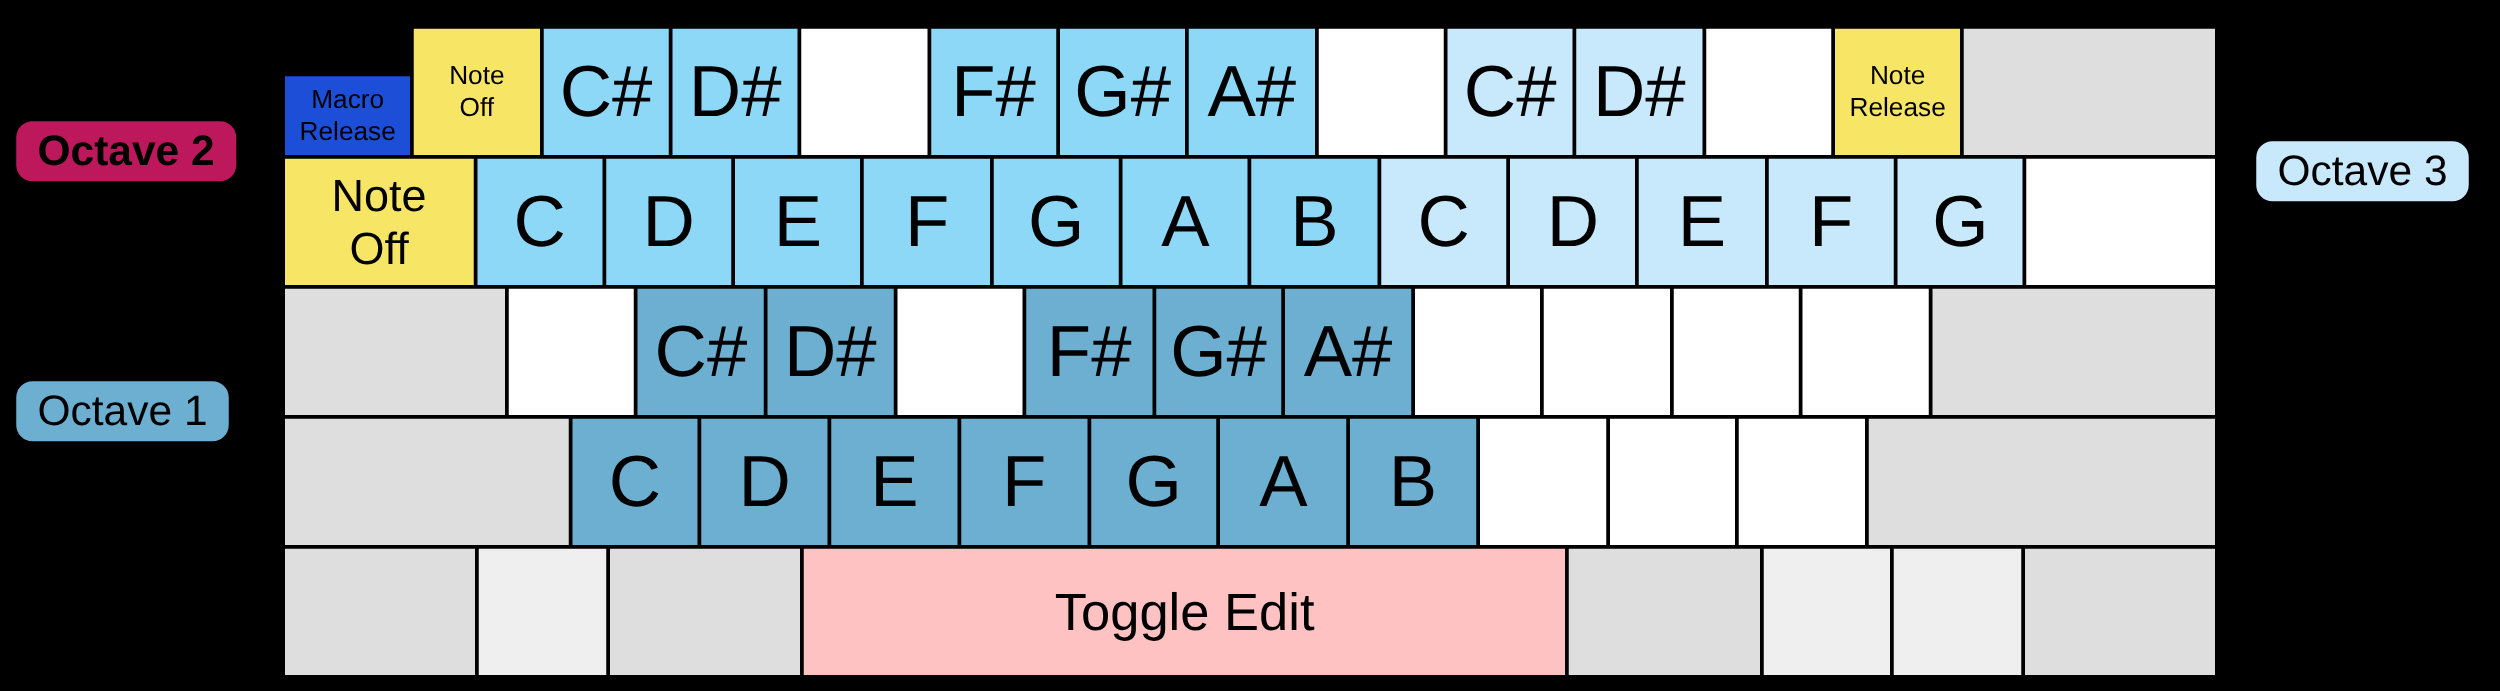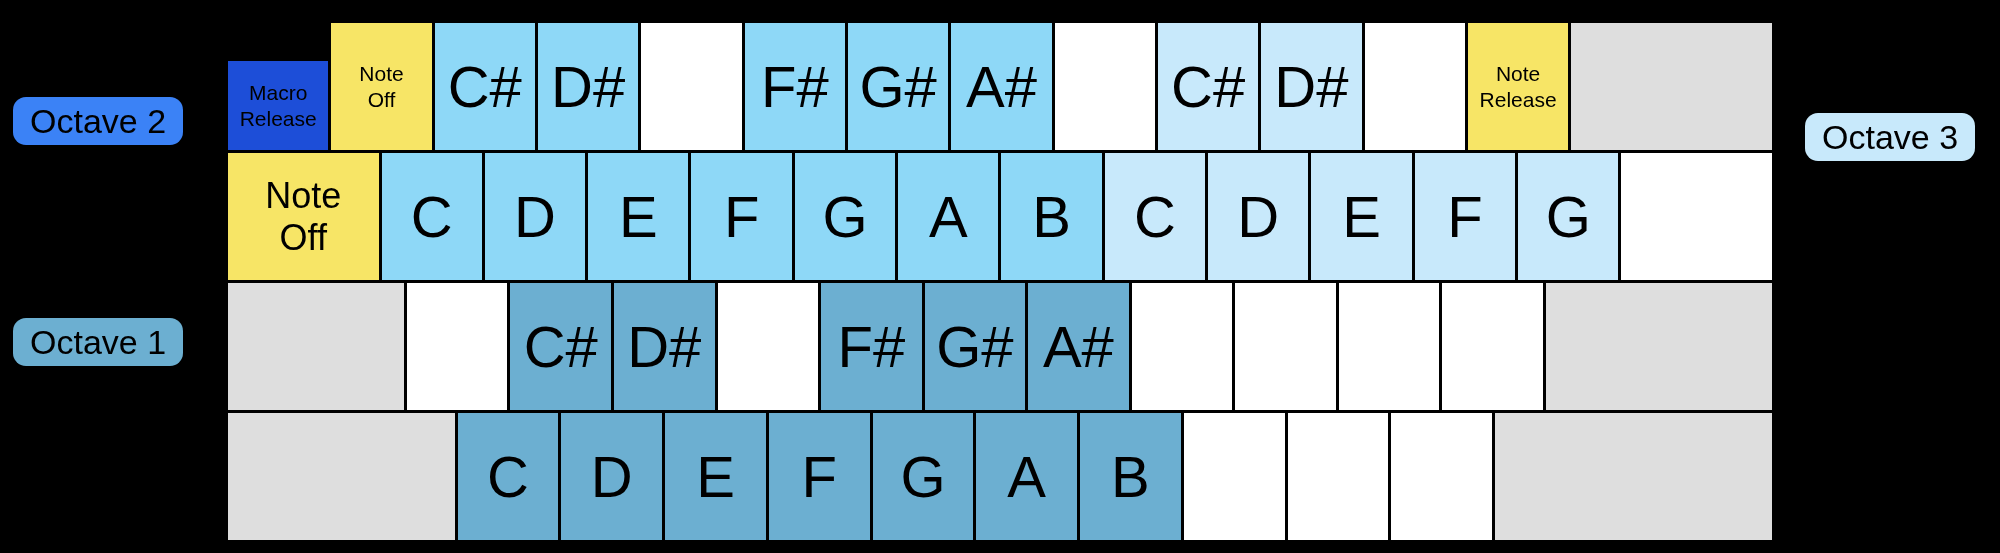--- a/index.html
+++ b/index.html
@@ -54,27 +54,27 @@
     height: 48px;
     border-radius: 13px;
     display: flex;
     align-items: center;
     justify-content: center;
     padding: 0 17px;
     font-size: 34px;
     color: #000000;
   }
   .pill-octave2 { left: 13px;   top: 97px;  }
-  .pill-octave1 { left: 13px;   top: 318px; }
+  .pill-octave1 { left: 13px;   top: 305px; }
   .pill-octave3 { left: 1805px; top: 97px;  }
 </style>
 </head>
 <body>
 
-<div class="pill pill-octave2" style="background: #3b82f6;">Octave 2</div>
+<div class="pill pill-octave2" style="background: #be185d; font-weight: bold;">Octave 2</div>
 
 <div class="pill pill-octave1" style="background: rgb(108, 175, 209);">Octave 1</div>
 
 <div class="pill pill-octave3" style="background: rgb(200, 233, 251); margin-top: 16px;">Octave 3</div>
 
 <div class="keyboard">
     <div class="kb-row">
       <div class="key size-small" style="flex-grow: 1; background: #1d4ed8; margin-top: 38px;">Macro
 Release</div>
       <div class="key size-small" style="flex-grow: 1; background: rgb(247, 229, 102);">Note
@@ -132,13 +132,23 @@
       <div class="key size-note" style="flex-grow: 1; background: rgb(108, 175, 209);">E</div>
       <div class="key size-note" style="flex-grow: 1; background: rgb(108, 175, 209);">F</div>
       <div class="key size-note" style="flex-grow: 1; background: rgb(108, 175, 209);">G</div>
       <div class="key size-note" style="flex-grow: 1; background: rgb(108, 175, 209);">A</div>
       <div class="key size-note" style="flex-grow: 1; background: rgb(108, 175, 209);">B</div>
       <div class="key size-note" style="flex-grow: 1; background: rgb(255, 255, 255);"></div>
       <div class="key size-note" style="flex-grow: 1; background: rgb(255, 255, 255);"></div>
       <div class="key size-note" style="flex-grow: 1; background: rgb(255, 255, 255);"></div>
       <div class="key size-note" style="flex-grow: 2.75; background: rgb(222, 222, 222);"></div>
     </div>
+    <div class="kb-row">
+      <div class="key size-note" style="flex-grow: 1.5; background: rgb(222, 222, 222);"></div>
+      <div class="key size-note" style="flex-grow: 1; background: rgb(239, 239, 239);"></div>
+      <div class="key size-note" style="flex-grow: 1.5; background: rgb(222, 222, 222);"></div>
+      <div class="key size-space" style="flex-grow: 6; background: rgb(255, 194, 194);">Toggle Edit</div>
+      <div class="key size-note" style="flex-grow: 1.5; background: rgb(222, 222, 222);"></div>
+      <div class="key size-note" style="flex-grow: 1; background: rgb(239, 239, 239);"></div>
+      <div class="key size-note" style="flex-grow: 1; background: rgb(239, 239, 239);"></div>
+      <div class="key size-note" style="flex-grow: 1.5; background: rgb(222, 222, 222);"></div>
+    </div>
   </div>
 
 </body></html>

